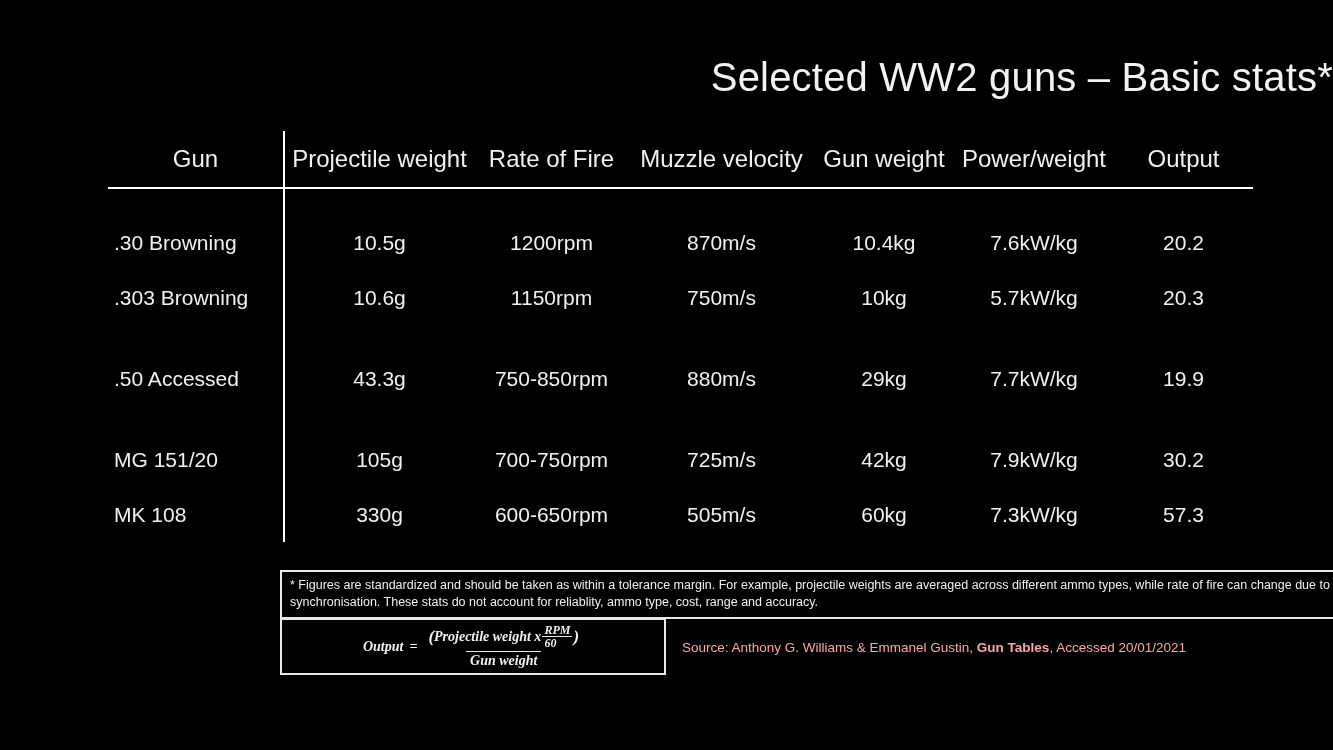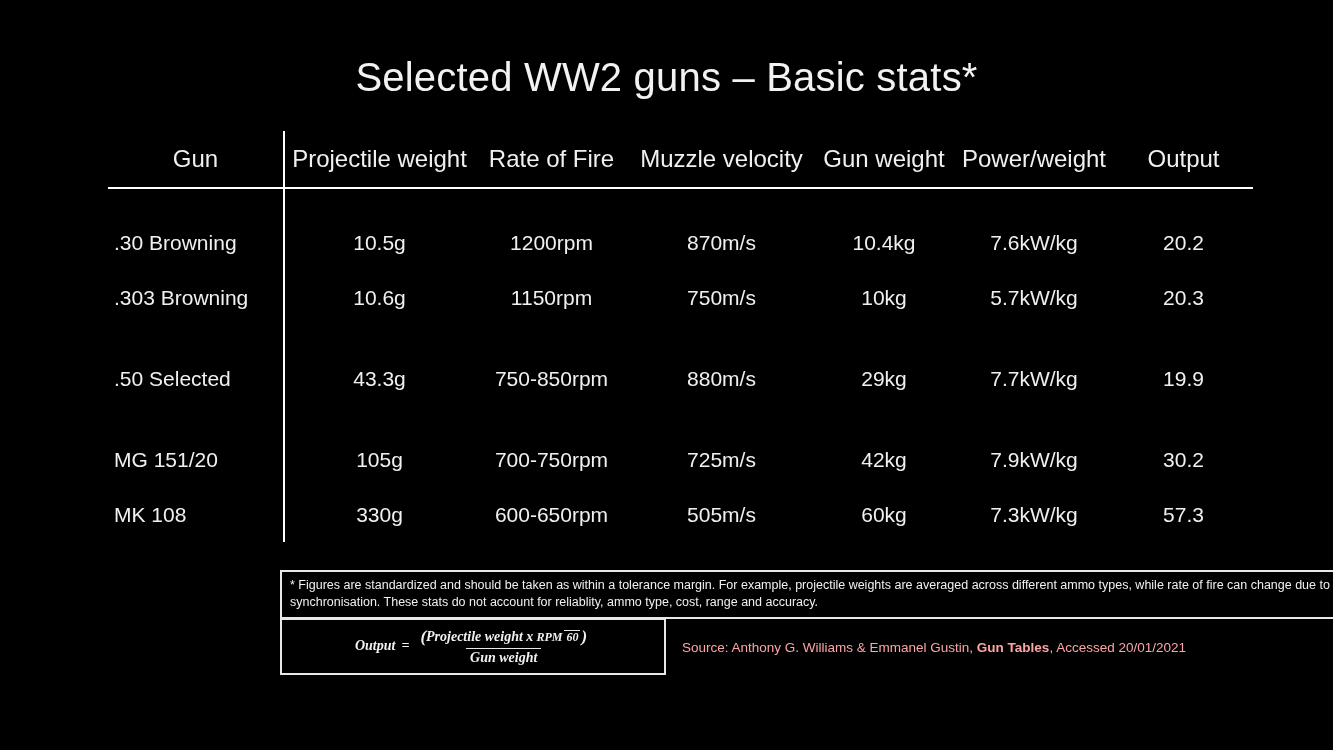--- a/index.html
+++ b/index.html
@@ -23,21 +23,21 @@
     inset: 0;
     background: #000000;
   }
 
   
   .slide-title {
     position: absolute;
     top: 55px;
     left: 0;
     width: 1333px;
-    text-align: center;
+    text-align: right;
     font-size: 40px;
     font-weight: 400;
     letter-spacing: 0.2px;
     color: #f2f2f2;
     white-space: nowrap;
   }
 
   
   .table-wrap {
     position: absolute;
@@ -154,22 +154,21 @@
     padding: 0 4px 1px 4px;
     display: inline-flex;
     align-items: center;
   }
   .frac > .den {
     border-top: 1px solid #e8e8e8;
     padding: 1px 4px 0 4px;
   }
   .frac-inner {
     display: inline-flex;
-    flex-direction: row;
-    align-items: center;
+    flex-direction: column;
     line-height: 1.05;
     font-size: 12px;
     margin: 0 1px;
   }
   .frac-inner > .num2 { padding: 0 2px 0 2px; }
   .frac-inner > .den2 { border-top: 1px solid #e8e8e8; padding: 0 2px; }
   .paren { font-size: 17px; }
 
   
   .source-line {
@@ -246,21 +245,21 @@
           <td class="cell-gun"></td>
             <td></td>
             <td></td>
             <td></td>
             <td></td>
             <td></td>
             <td></td>
         </tr>
 
         <tr>
-          <td class="cell-gun">.50 Selected</td>
+          <td class="cell-gun">.50 Accessed</td>
           <td>43.3g</td>
           <td>750-850rpm</td>
           <td>880m/s</td>
           <td>29kg</td>
           <td>7.7kW/kg</td>
           <td>19.9</td>
         </tr>
 
         <tr class="spacer">
           <td class="cell-gun"></td>

